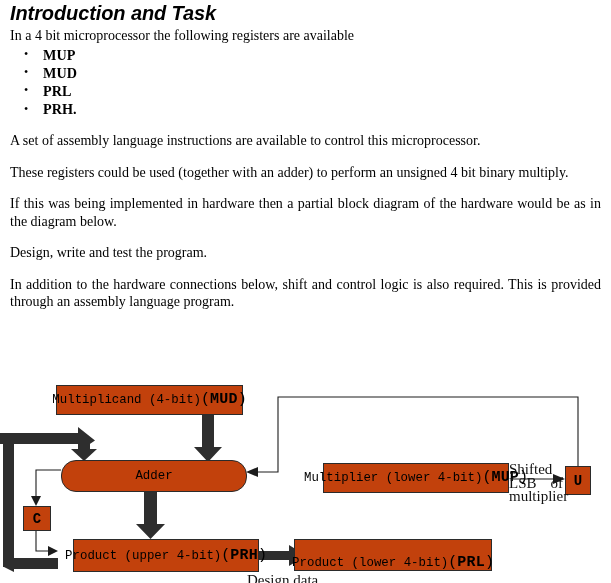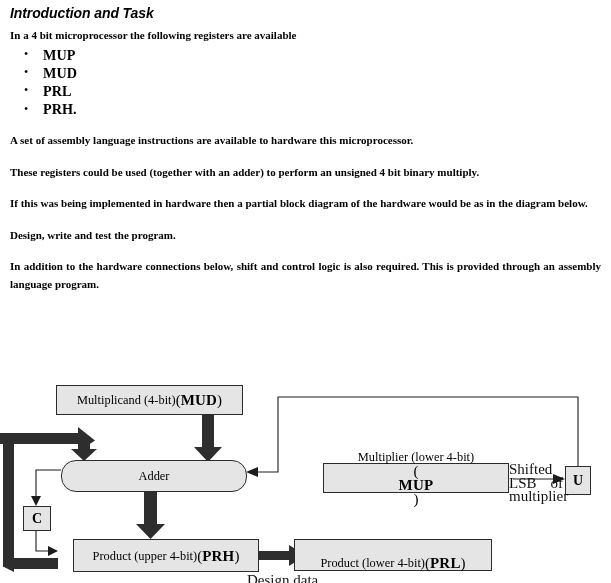--- a/index.html
+++ b/index.html
@@ -21,32 +21,31 @@
     position: absolute;
     left: 10px;
     top: 4px;
     width: 591px;
   }
 
   .doc-heading {
     font-family: "Liberation Sans", "DejaVu Sans", sans-serif;
     font-weight: bold;
     font-style: italic;
-    font-size: 14px;
+    font-size: 20px;
     line-height: 18px;
     margin: 0 0 5px 0;
     letter-spacing: -0.1px;
   }
 
   .doc-para {
-    font-size: 11px;
+    font-size: 14px;
     line-height: 17.5px;
     margin: 0;
     text-align: justify;
-    font-weight: bold;
   }
   .doc-para.spaced { margin-top: 14px; }
 
   ul.reg-list {
     list-style: none;
     margin: 1px 0 0 0;
     padding: 0;
   }
   ul.reg-list li {
     position: relative;
@@ -70,43 +69,44 @@
     top: 0;
     width: 611px;
     height: 583px;
     pointer-events: none;
   }
   .diagram > * { pointer-events: auto; }
 
   .box {
     position: absolute;
     border: 1px solid #2b2b2b;
-    background: #e5e5e5;
+    background: #c2410c;
     box-sizing: border-box;
     display: flex;
     align-items: center;
     justify-content: center;
     font-size: 12.4px;
     line-height: 14px;
     white-space: nowrap;
+    font-family: Liberation Mono, monospace;
   }
   .box .big {
     font-weight: bold;
     font-size: 15px;
     letter-spacing: 0.2px;
   }
   .box .paren { font-size: 15px; }
 
   
   #box-mud  { left: 56px;  top: 385px; width: 187px; height: 30px; }
   #box-add  { left: 61px;  top: 460px; width: 186px; height: 32px; border-radius: 15px; }
   #box-c    { left: 23px;  top: 506px; width: 28px;  height: 25px;
               font-weight: bold; font-size: 14px; }
   #box-prh  { left: 73px;  top: 539px; width: 186px; height: 33px; }
-  #box-mup  { left: 323px; top: 463px; width: 186px; height: 30px; flex-direction: column; }
+  #box-mup  { left: 323px; top: 463px; width: 186px; height: 30px; }
   #box-u    { left: 565px; top: 466px; width: 26px;  height: 29px;
               font-weight: bold; font-size: 14px; }
   #box-prl  { left: 294px; top: 539px; width: 198px; height: 32px; align-items: flex-end; }
 
   
   .dlabel {
     position: absolute;
     font-size: 15px;
     line-height: 13.5px;
     color: #111111;
@@ -145,21 +145,21 @@
       <span class="b">MUD</span>
     </li>
     <li>
       <span class="b">PRL</span>
     </li>
     <li>
       <span class="b">PRH.</span>
     </li>
   </ul>
 
-  <p class="doc-para spaced">A set of assembly language instructions are available to hardware this microprocessor.</p>
+  <p class="doc-para spaced">A set of assembly language instructions are available to control this microprocessor.</p>
 
   <p class="doc-para spaced">These registers could be used (together with an adder) to perform an unsigned 4 bit binary multiply.</p>
 
   <p class="doc-para spaced">If this was being implemented in hardware then a partial block diagram of the hardware would be as in the diagram below.</p>
 
   <p class="doc-para spaced">Design, write and test the program.</p>
 
   <p class="doc-para spaced">In addition to the hardware connections below, shift and control logic is also required.  This is provided through an assembly language program.</p>
 </div>
 

